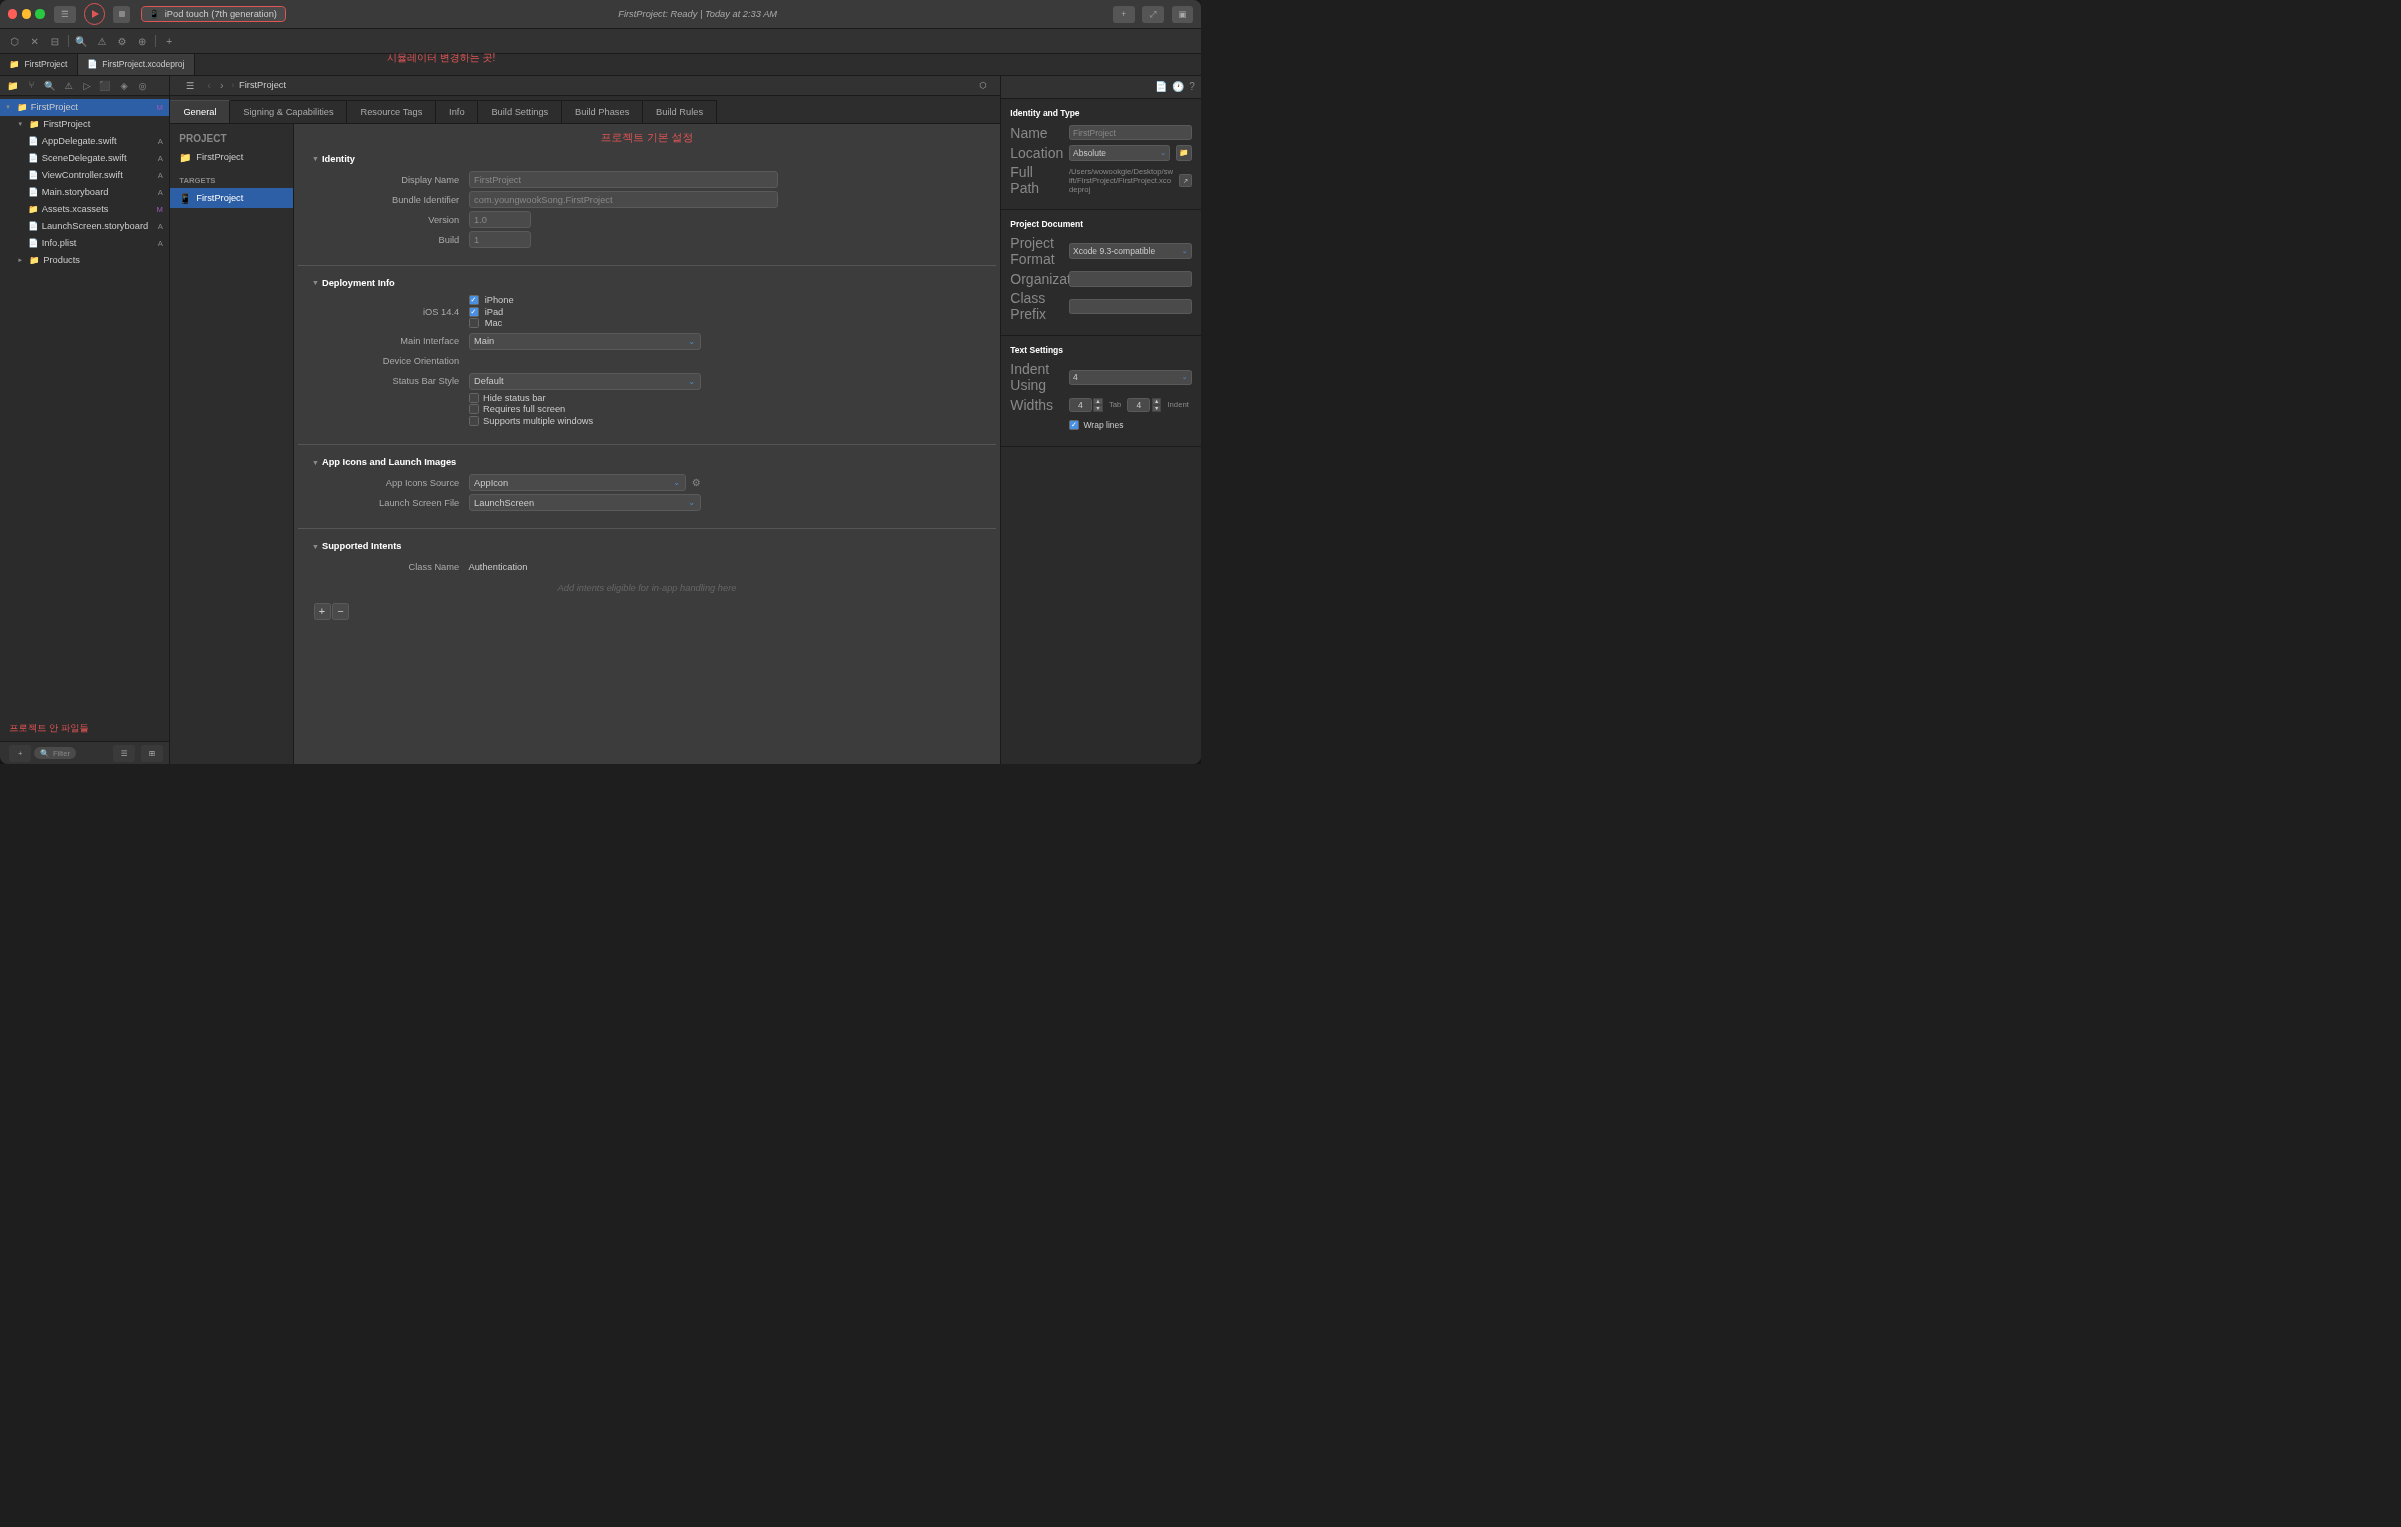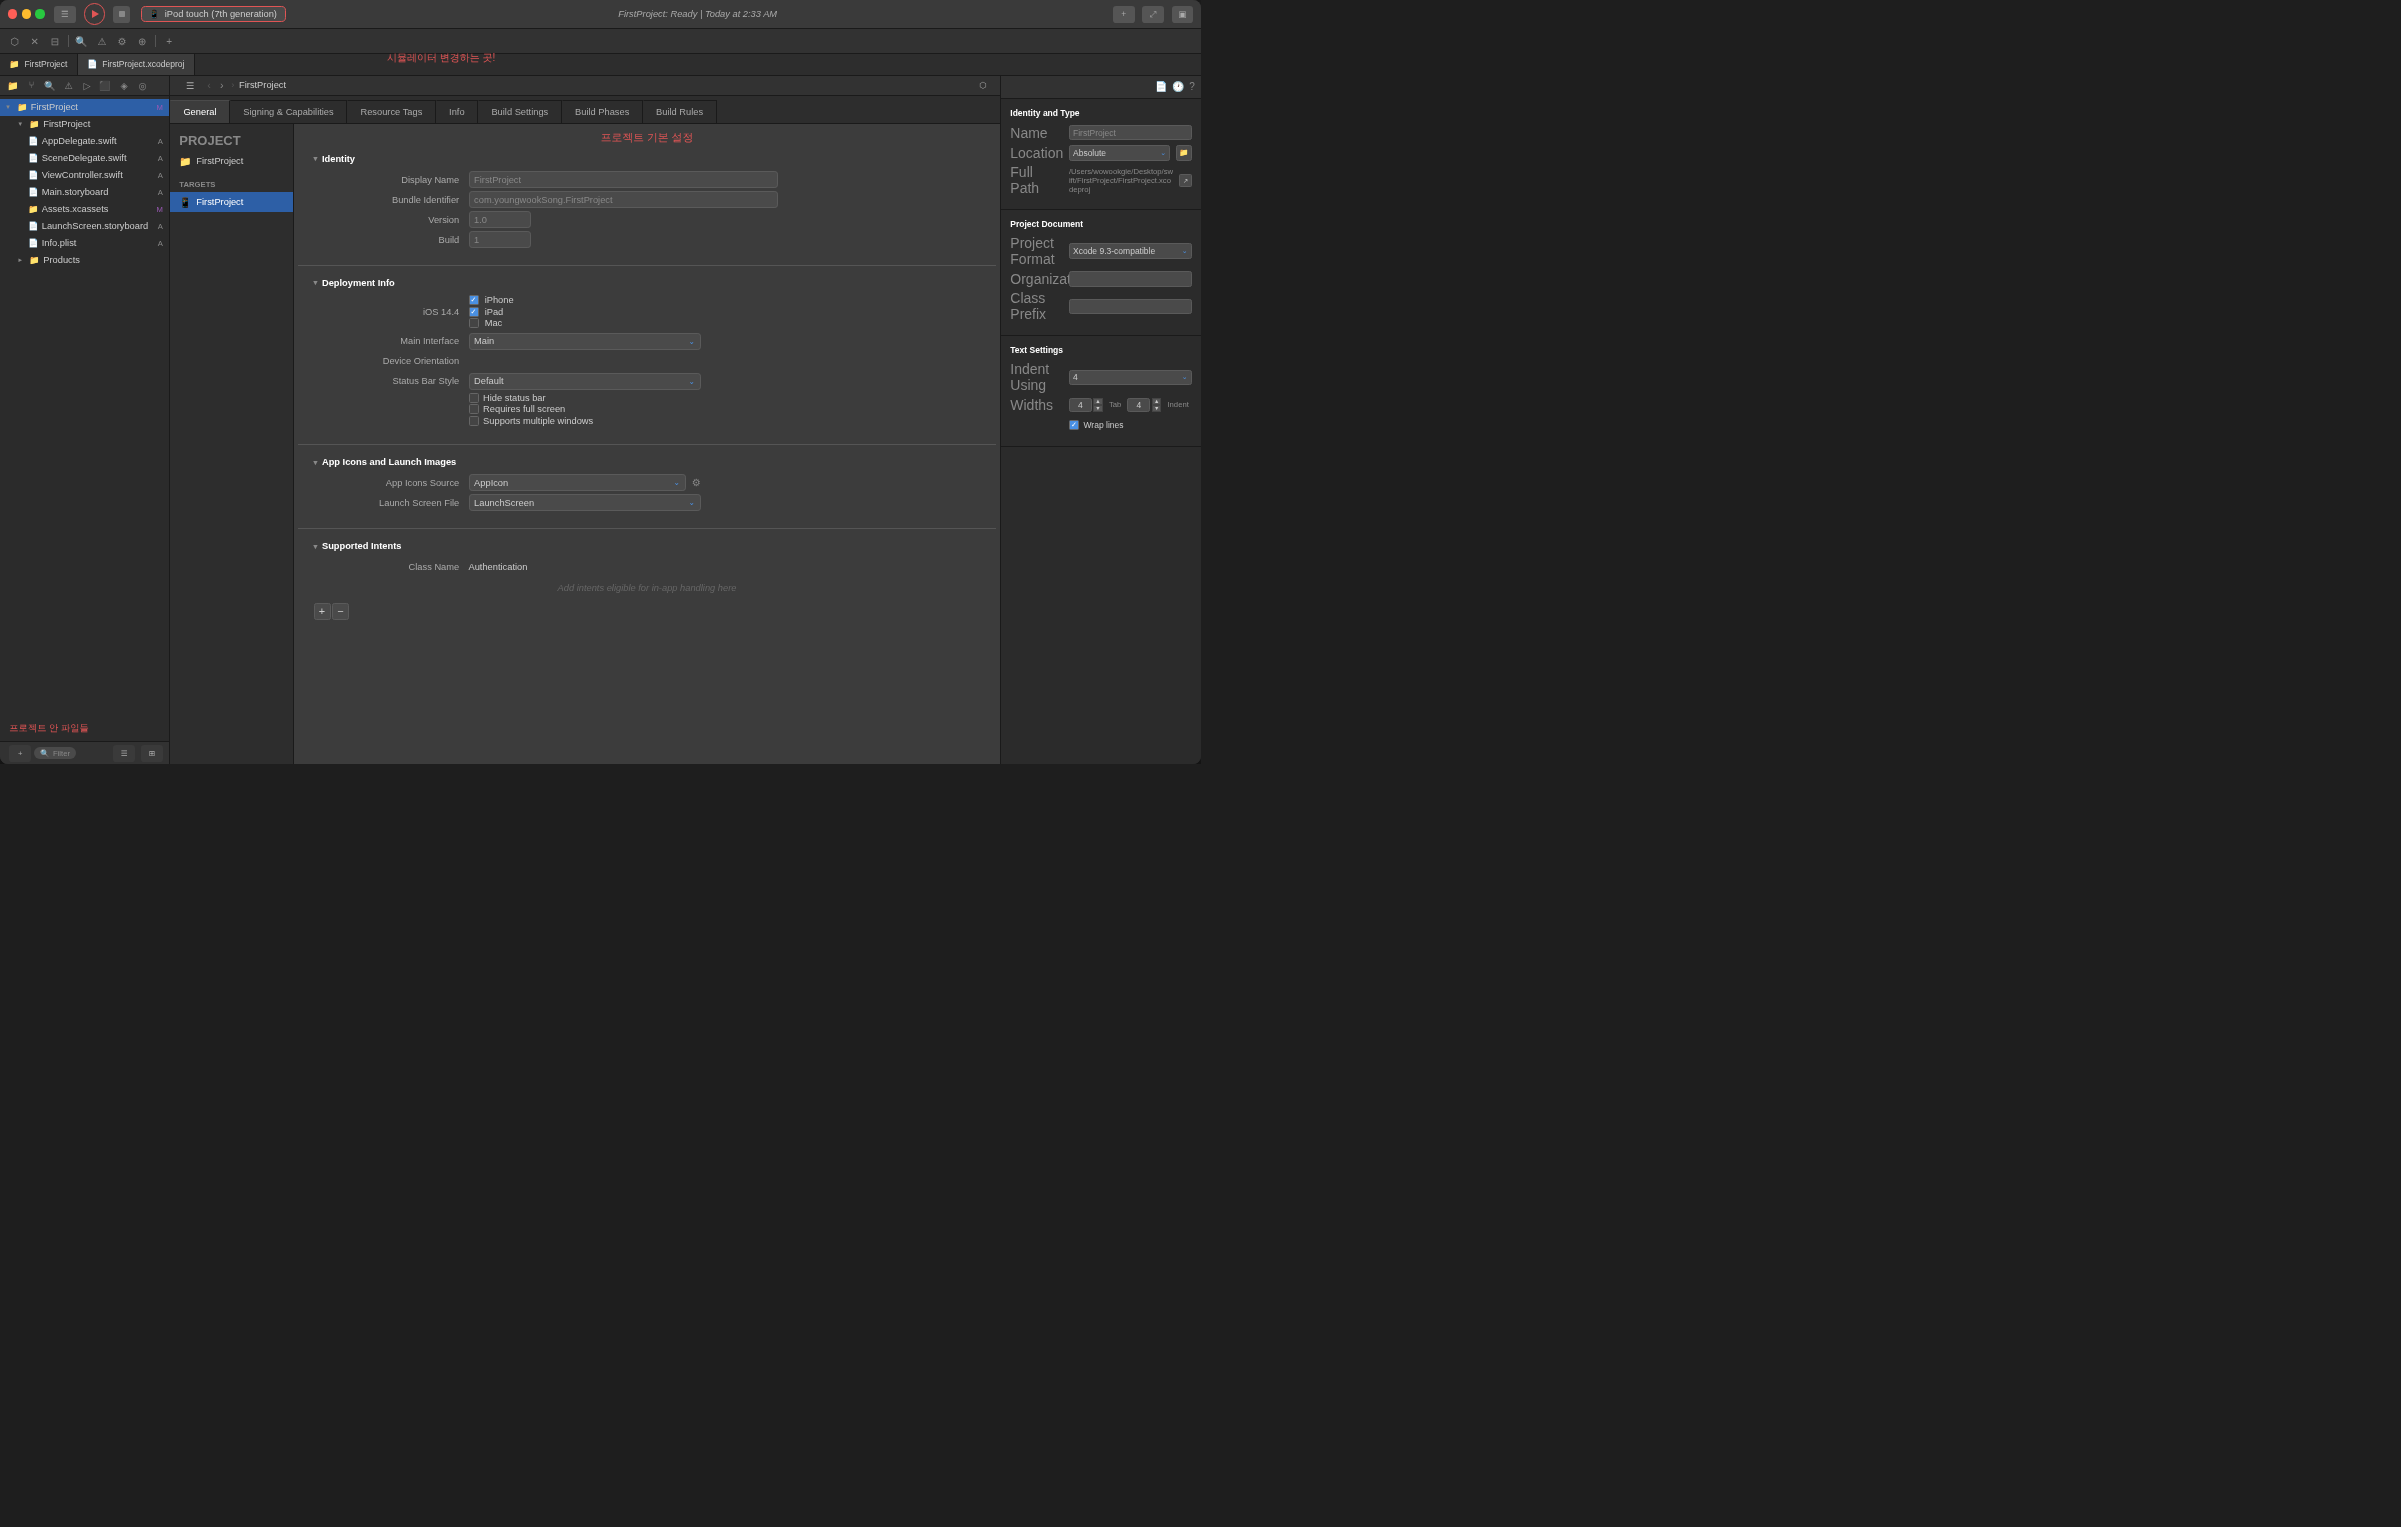--- a/index.html
+++ b/index.html
@@ -850,21 +850,21 @@
           <span>Build Phases</span>
         </div>
         <div class="tab">
           <span>Build Rules</span>
         </div>
       </div>
 
       <div style="display:flex; flex:1; overflow:hidden;">
 
         <div style="width:124px; background:#2d2d2d; border-right:0.8px solid #1a1a1a; flex-shrink:0; padding:6.2px 0;">
-          <div style="padding:3.1px 9.3px; font-size:13px; color:#888; font-weight:600; text-transform:uppercase;">PROJECT</div>
+          <div style="padding:3.1px 9.3px; font-size:10px; color:#888; font-weight:600; text-transform:uppercase;">PROJECT</div>
           <div style="height:20px; display:flex; align-items:center; padding:0 9.3px; gap:4.6px; cursor:pointer;">
             <span style="font-size:10px;">📁</span>
             <span style="font-size:9.3px; color:#ccc;">FirstProject</span>
           </div>
           <div style="padding:3.1px 9.3px; margin-top:6.2px; font-size:7.7px; color:#888; font-weight:600; text-transform:uppercase;">TARGETS</div>
           <div style="height:20px; display:flex; align-items:center; padding:0 9.3px; gap:4.6px; cursor:pointer; background:#2d5fa6;">
             <span style="font-size:10px;">📱</span>
             <span style="font-size:9.3px; color:#fff;">FirstProject</span>
           </div>
         </div>

